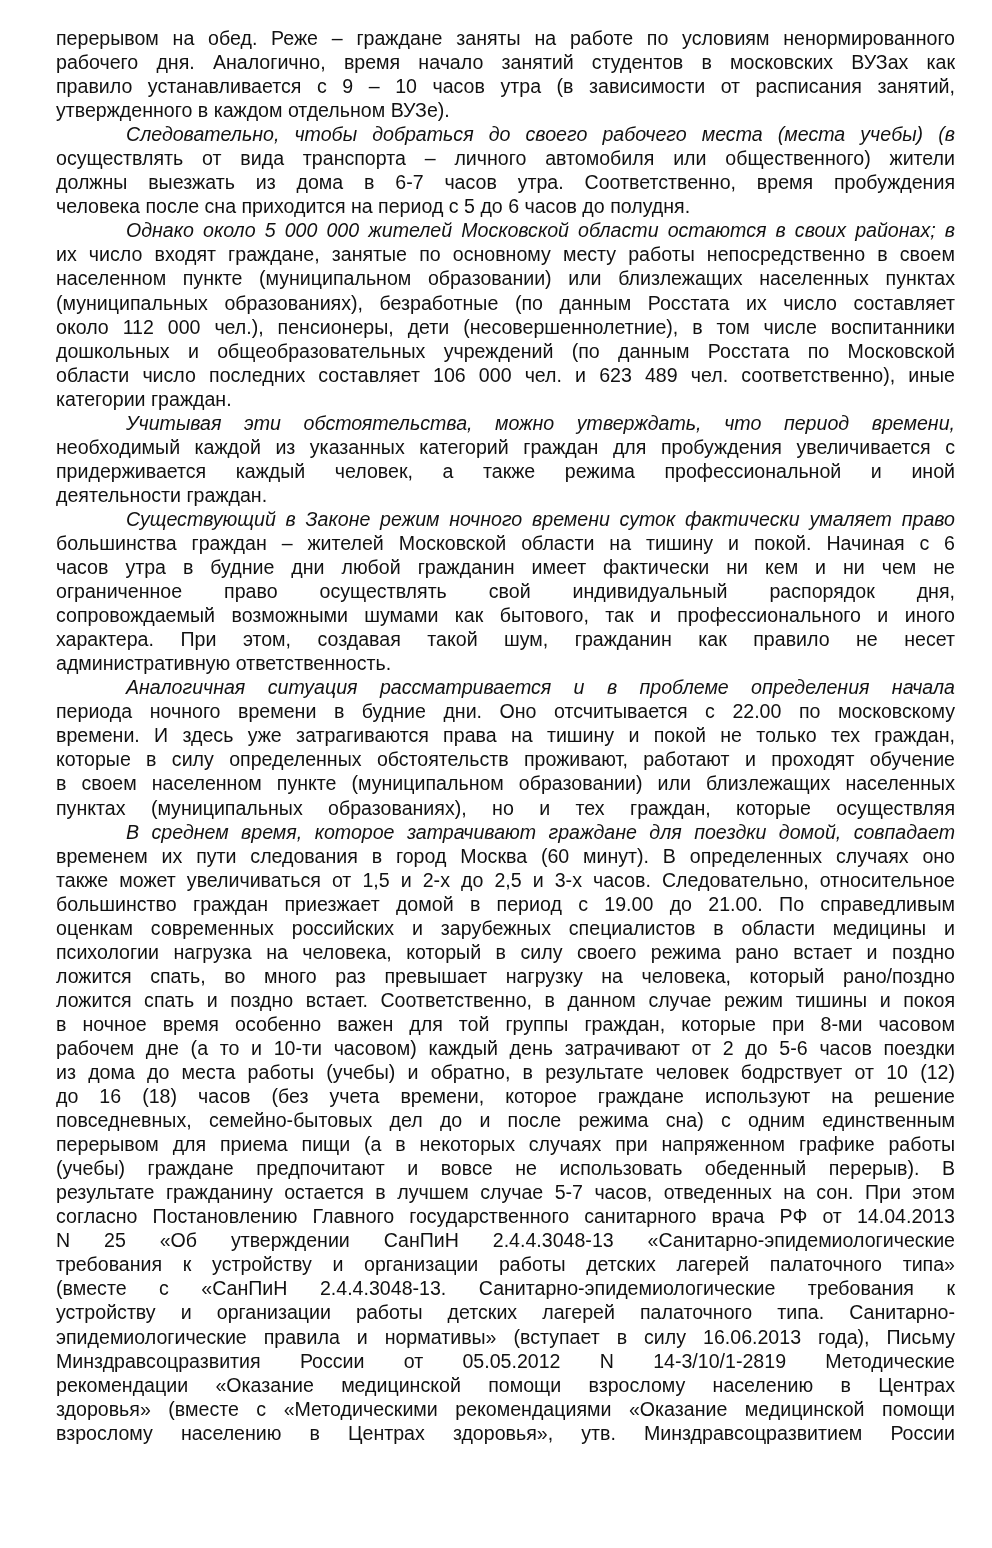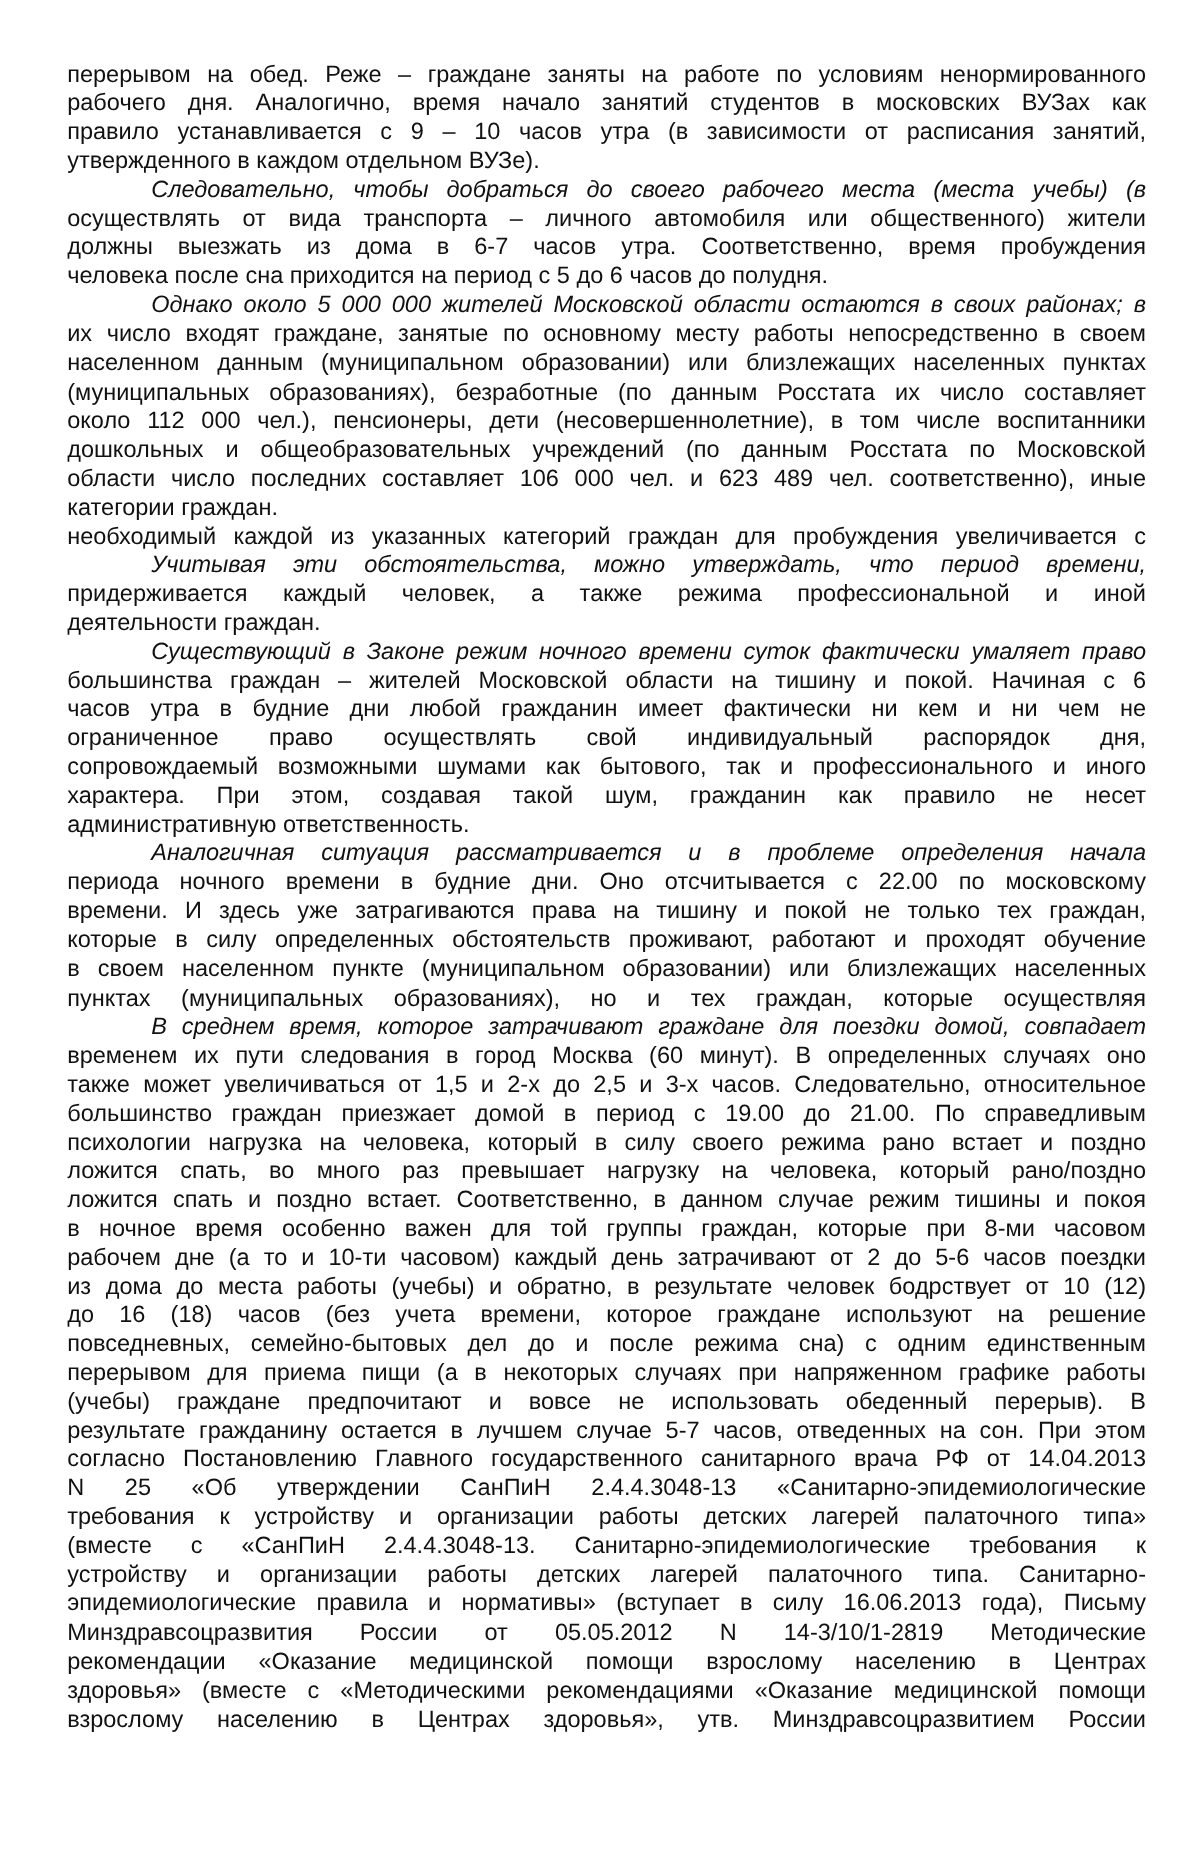--- a/index.html
+++ b/index.html
@@ -1,20 +1,20 @@
 <!DOCTYPE html>
 <html><head>
 <meta charset="utf-8">
 <style>
   html, body { margin: 0; padding: 0; background: #ffffff; }
   body { width: 992px; height: 1548px; overflow: hidden; position: relative; }
   .page {
     position: absolute; left: 56px; top: 26px; width: 899px;
     font-family: "Liberation Sans", sans-serif;
-    font-size: 19.6px; color: #111111; margin-top: 24px;
+    font-size: 19.6px; color: #111111;
   }
   .line {
     height: 24.05px; line-height: 24.05px; white-space: nowrap;
     text-align: justify; text-align-last: justify; overflow: hidden;
   }
   .line.last { text-align-last: left; }
   .line.indent { padding-left: 70px; font-style: italic; }
 </style>
 </head>
 <body>
@@ -23,47 +23,48 @@
     <div class="line">перерывом на обед. Реже – граждане заняты на работе по условиям ненормированного</div>
     <div class="line">рабочего дня. Аналогично, время начало занятий студентов в московских ВУЗах как</div>
     <div class="line">правило устанавливается с 9 – 10 часов утра (в зависимости от расписания занятий,</div>
     <div class="line last">утвержденного в каждом отдельном ВУЗе).</div>
     <div class="line indent">Следовательно, чтобы добраться до своего рабочего места (места учебы) (в</div>
     <div class="line">осуществлять от вида транспорта – личного автомобиля или общественного) жители</div>
     <div class="line">должны выезжать из дома в 6-7 часов утра. Соответственно, время пробуждения</div>
     <div class="line last">человека после сна приходится на период с 5 до 6 часов до полудня.</div>
     <div class="line indent">Однако около 5 000 000 жителей Московской области остаются в своих районах; в</div>
     <div class="line">их число входят граждане, занятые по основному месту  работы непосредственно в своем</div>
-    <div class="line">населенном данным (муниципальном образовании) или близлежащих населенных пунктах</div>
+    <div class="line">населенном пункте (муниципальном образовании) или близлежащих населенных пунктах</div>
     <div class="line">(муниципальных образованиях), безработные (по данным Росстата их число составляет</div>
     <div class="line">около 112 000 чел.), пенсионеры, дети (несовершеннолетние), в том числе воспитанники</div>
     <div class="line">дошкольных и общеобразовательных учреждений (по данным Росстата по Московской</div>
     <div class="line">области число последних составляет 106 000 чел. и 623 489 чел. соответственно), иные</div>
     <div class="line last">категории граждан.</div>
+    <div class="line indent">Учитывая эти обстоятельства, можно утверждать, что период времени,</div>
     <div class="line">необходимый каждой из указанных категорий граждан для пробуждения увеличивается с</div>
-    <div class="line indent">Учитывая эти обстоятельства, можно утверждать, что период времени,</div>
     <div class="line">придерживается каждый человек, а также режима профессиональной и иной</div>
     <div class="line last">деятельности граждан.</div>
     <div class="line indent">Существующий в Законе режим ночного времени суток фактически умаляет право</div>
     <div class="line">большинства граждан – жителей Московской области на тишину и покой. Начиная с 6</div>
     <div class="line">часов утра в будние дни любой гражданин имеет фактически ни кем и ни чем не</div>
     <div class="line">ограниченное право осуществлять свой индивидуальный распорядок дня,</div>
     <div class="line">сопровождаемый возможными шумами как бытового, так и профессионального и иного</div>
     <div class="line">характера. При этом, создавая такой шум, гражданин как правило не несет</div>
     <div class="line last">административную ответственность.</div>
     <div class="line indent">Аналогичная ситуация рассматривается и в проблеме определения начала</div>
     <div class="line">периода ночного времени в будние дни. Оно отсчитывается с 22.00 по московскому</div>
     <div class="line">времени. И здесь уже затрагиваются права на тишину и покой не только тех граждан,</div>
     <div class="line">которые в силу определенных обстоятельств проживают, работают и проходят обучение</div>
     <div class="line">в своем населенном пункте (муниципальном образовании) или близлежащих населенных</div>
     <div class="line">пунктах (муниципальных образованиях), но и тех граждан, которые осуществляя</div>
     <div class="line indent">В среднем время, которое затрачивают граждане для поездки домой, совпадает</div>
     <div class="line">временем их пути следования в город Москва (60 минут). В определенных случаях оно</div>
     <div class="line">также может увеличиваться от 1,5 и 2-х до 2,5 и 3-х часов. Следовательно, относительное</div>
     <div class="line">большинство граждан приезжает домой в период с 19.00 до 21.00. По справедливым</div>
+    <div class="line">оценкам современных российских и зарубежных специалистов в области медицины и</div>
     <div class="line">психологии нагрузка на человека, который в силу своего режима рано встает и поздно</div>
     <div class="line">ложится спать, во много раз превышает нагрузку на человека, который рано/поздно</div>
     <div class="line">ложится спать и поздно встает. Соответственно, в данном случае режим тишины и покоя</div>
     <div class="line">в ночное время особенно важен для той группы граждан, которые при 8-ми часовом</div>
     <div class="line">рабочем дне (а то и 10-ти часовом) каждый день затрачивают от 2 до 5-6 часов поездки</div>
     <div class="line">из дома до места работы (учебы) и обратно, в результате человек бодрствует от 10 (12)</div>
     <div class="line">до 16 (18) часов (без учета времени, которое граждане используют на решение</div>
     <div class="line">повседневных, семейно-бытовых дел до и после режима сна) с одним единственным</div>
     <div class="line">перерывом для приема пищи (а в некоторых случаях при напряженном графике работы</div>
     <div class="line">(учебы) граждане предпочитают и вовсе не использовать обеденный перерыв). В</div>

